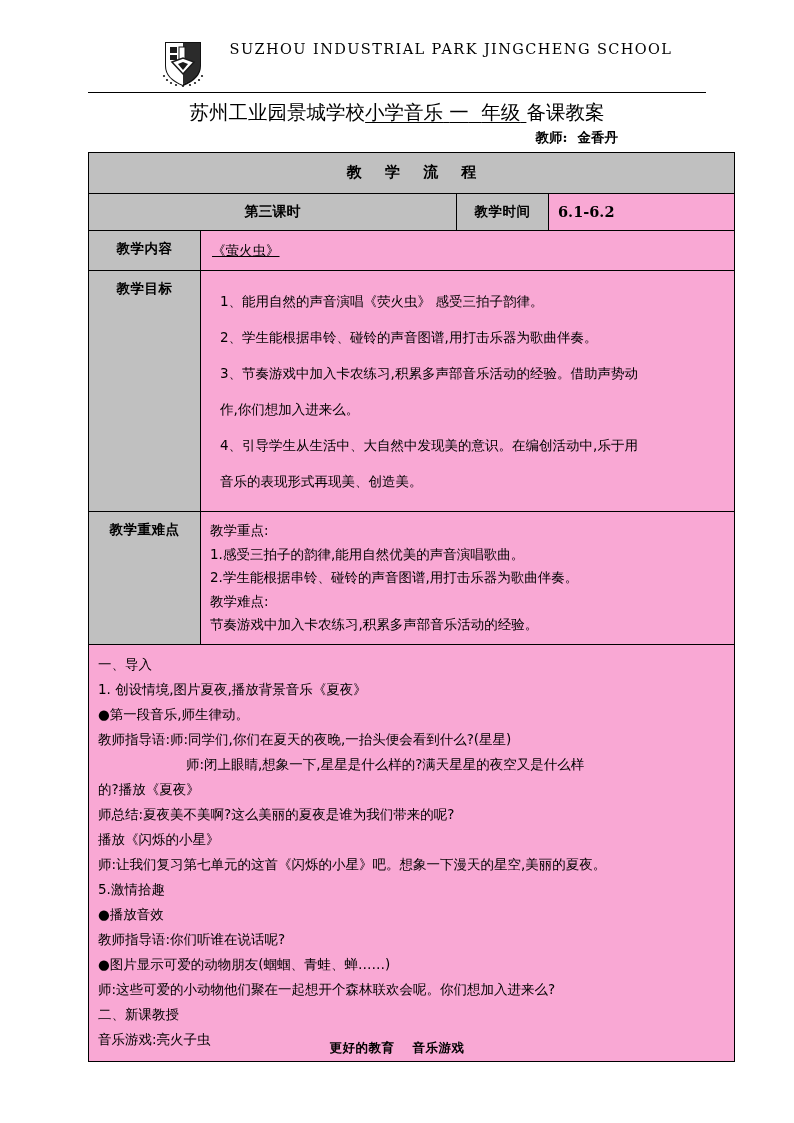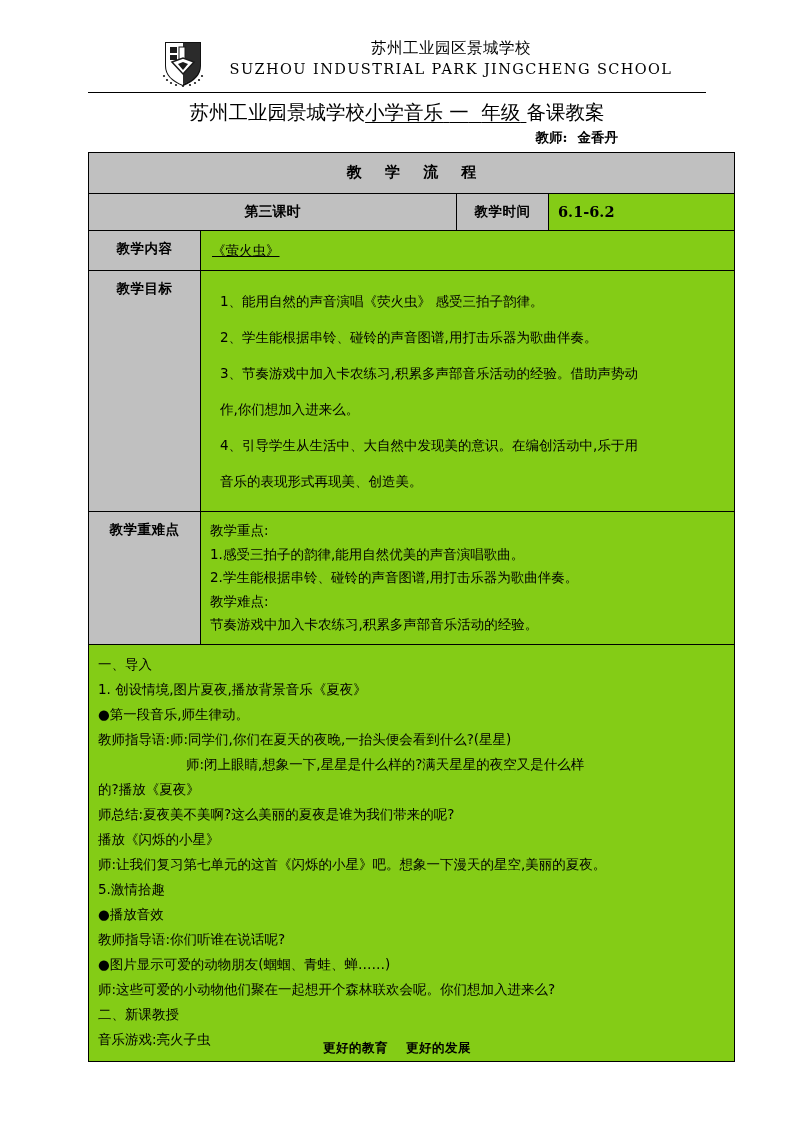--- a/index.html
+++ b/index.html
@@ -110,21 +110,21 @@
     border-collapse: collapse;
     table-layout: fixed;
     border: 1.6px solid #000;
   }
   .lesson-table td {
     border: 1px solid #000;
     padding: 0;
     vertical-align: top;
   }
   .gray { background: #c0c0c0; }
-  .white { background: #84cc16; }
+  .white { background: #f9a8d4; }
 
   .flow-head {
     text-align: center;
     font-family: "DejaVu Serif", "Liberation Serif", serif;
     font-weight: bold;
     font-size: 15px;
     letter-spacing: 9px;
     padding: 10px 0 11px 0 !important;
     text-indent: 9px;
   }
@@ -216,21 +216,20 @@
           <circle cx="11" cy="43" r="1.1" fill="#1a1a1a"></circle>
           <circle cx="16" cy="45" r="1.1" fill="#1a1a1a"></circle>
           <circle cx="23" cy="46" r="1.1" fill="#1a1a1a"></circle>
           <circle cx="30" cy="45" r="1.1" fill="#1a1a1a"></circle>
           <circle cx="35" cy="43" r="1.1" fill="#1a1a1a"></circle>
           <circle cx="39" cy="40" r="1.1" fill="#1a1a1a"></circle>
           <circle cx="42" cy="36" r="1.1" fill="#1a1a1a"></circle>
         </svg>
       </div>
       <div class="lh-names">
-        <div class="school-cn">苏州工业园区景城学校</div>
         <div class="school-en">SUZHOU INDUSTRIAL PARK JINGCHENG SCHOOL</div>
       </div>
     </div>
     <div class="lh-rule"></div>
   </div>
 
   <div class="doc-title"><span>苏州工业园景城学校</span><span class="u">小学音乐</span><span class="u">&nbsp;</span><span class="u">一</span><span class="u">&nbsp;&nbsp;</span><span class="u">年级</span><span class="u">&nbsp;</span><span>备课教案</span></div>
 
   <div class="teacher-line"><span>教师:</span><span class="tname">金香丹</span></div>
 
@@ -291,15 +290,15 @@
           <p>教师指导语:你们听谁在说话呢?</p>
           <p>●图片显示可爱的动物朋友(蝈蝈、青蛙、蝉……)</p>
           <p>师:这些可爱的小动物他们聚在一起想开个森林联欢会呢。你们想加入进来么?</p>
           <p>二、新课教授</p>
           <p>音乐游戏:亮火子虫</p>
         </td>
       </tr>
     </tbody>
   </table>
 
-  <div class="footer"><span>更好的教育</span><span class="gap"></span><span>更好的发展</span></div>
+  <div class="footer"><span>更好的教育</span><span class="gap"></span><span>音乐游戏</span></div>
 
 </div>
 
 </body></html>

